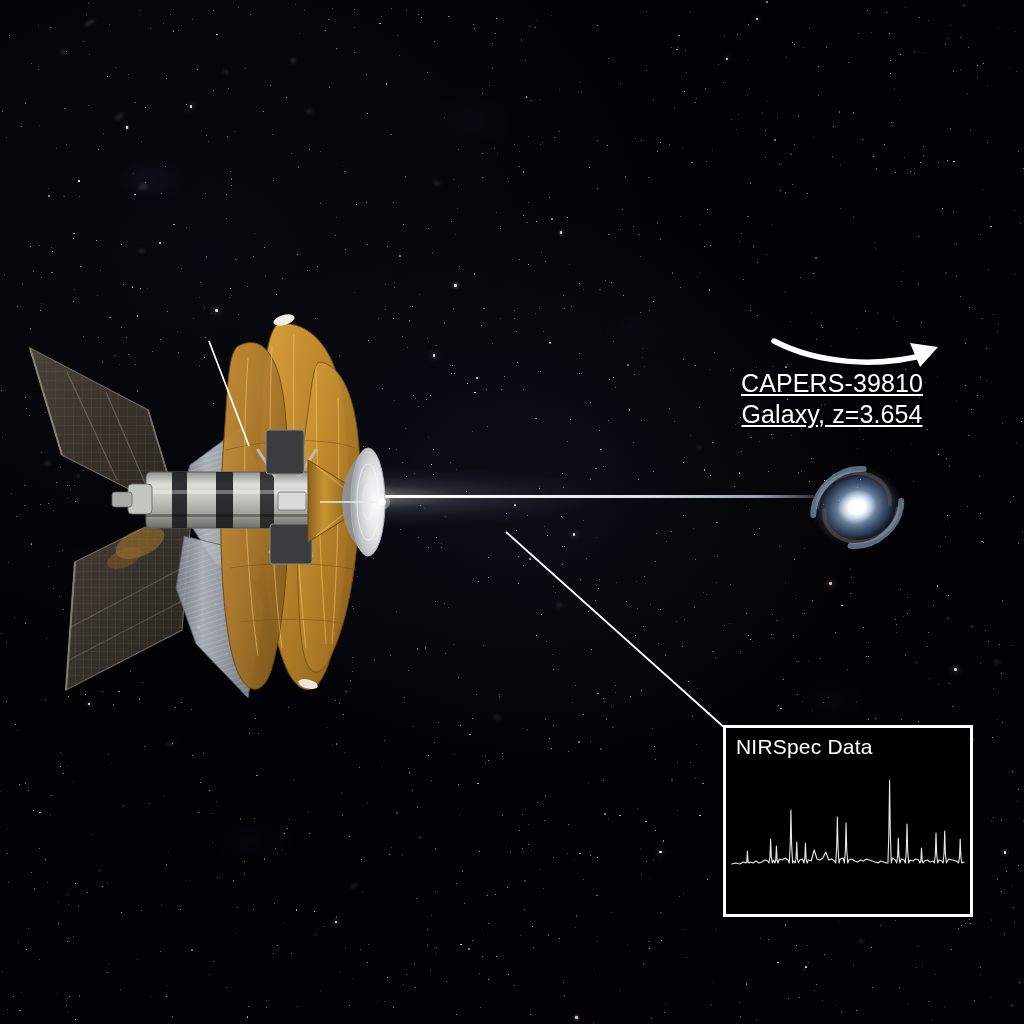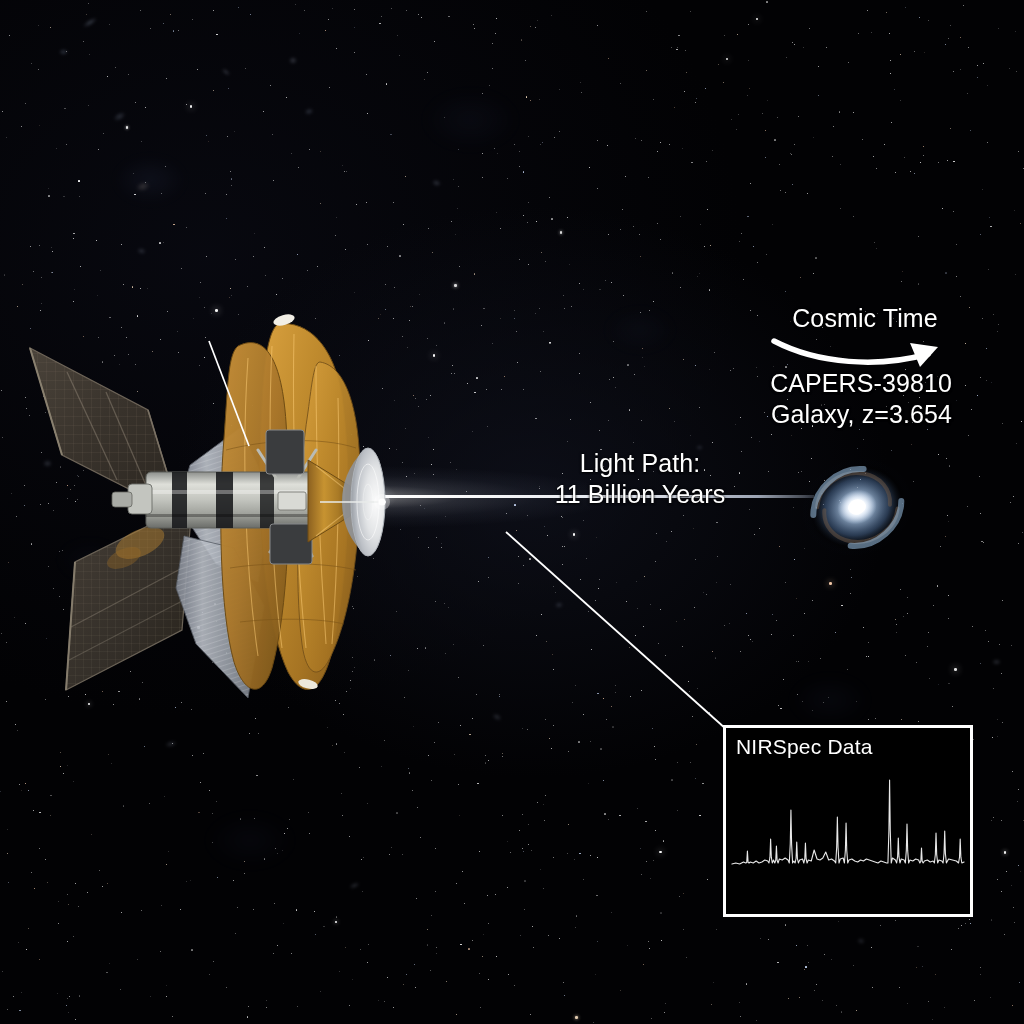--- a/index.html
+++ b/index.html
@@ -131,24 +131,25 @@
     width: 200px;
     text-align: center;
   }
   #label-cosmictime {
     left: 780px;
     top: 303px;
     width: 170px;
     text-align: center;
   }
   #label-galaxy {
-    left: 752px;
+    left: 732px;
     top: 368px;
     width: 200px;
-    text-align: right;
+    text-align: center;
+    text-decoration: underline;
   }
 
   
   .leader {
     position: absolute;
     overflow: visible;
     pointer-events: none;
   }
 
   
@@ -1909,24 +1910,21 @@
 
     <line x1="506" y1="532" x2="726" y2="729" stroke="#ffffff" stroke-width="1.8"></line>
 
     <g>
       <path d="M774,341 C818,364 878,368 928,354" fill="none" stroke="#ffffff" stroke-width="5.5" stroke-linecap="round"></path>
       <polygon points="938,347 910,343 920,367" fill="#ffffff"></polygon>
     </g>
   </svg>
 
 
-  <div class="label" id="label-lightpath">Light Path:
-11 Billion Years</div>
-
-  <div class="label" id="label-cosmictime">Cosmic Time</div>
+
 
   <div class="label" id="label-galaxy">CAPERS-39810
 Galaxy, z=3.654</div>
 
   <div id="nirspec-panel">
     <div id="nirspec-title">NIRSpec Data</div>
     <svg id="spectrum-svg" viewBox="0 0 244 120" preserveAspectRatio="none">
       <polyline id="spectrum-trace" fill="none" stroke="#e8e8e8" stroke-width="1.1" stroke-linejoin="round" stroke-linecap="round" points="5.93,98.00 9.80,97.00 13.67,98.00 17.54,96.00 19.77,97.00 20.73,96.55 21.41,85.00 22.09,96.55 23.05,97.00 24.31,96.00 27.21,97.00 30.11,95.00 33.02,97.00 35.92,96.00 38.82,94.00 41.72,95.00 42.98,97.00 43.95,91.15 44.62,73.00 45.30,91.15 46.27,97.00 47.52,94.00 48.78,97.00 49.75,94.30 50.43,80.00 51.10,94.30 52.07,97.00 53.33,93.00 56.23,94.00 59.13,92.00 62.03,94.00 63.29,97.00 64.26,78.10 64.93,44.00 65.61,78.10 66.58,97.00 67.84,95.00 69.09,97.00 70.06,92.50 70.74,76.00 71.41,92.50 72.38,97.00 73.64,94.00 76.54,93.00 77.80,97.00 78.77,92.95 79.44,77.00 80.12,92.95 81.09,97.00 82.34,94.00 85.25,95.00 88.15,84.00 91.05,93.00 93.95,94.00 96.85,92.00 99.75,86.00 102.66,94.00 105.56,93.00 108.46,95.00 109.72,97.00 110.68,81.25 111.36,51.00 112.04,81.25 113.00,97.00 114.26,93.00 117.16,92.00 118.42,97.00 119.39,83.95 120.07,57.00 120.74,83.95 121.71,97.00 122.97,94.00 125.87,93.00 128.77,95.00 131.67,96.00 134.57,94.00 137.48,95.00 140.38,93.00 143.28,94.00 146.18,95.00 149.08,96.00 151.98,97.00 154.89,95.00 157.79,96.00 160.69,97.00 161.95,97.00 162.91,64.60 163.59,14.00 164.27,64.60 165.23,97.00 166.49,92.00 169.39,94.00 170.65,97.00 171.62,90.70 172.30,72.00 172.97,90.70 173.94,97.00 175.20,93.00 178.10,94.00 179.36,97.00 180.32,84.40 181.00,58.00 181.68,84.40 182.64,97.00 183.90,94.00 186.80,95.00 189.70,93.00 192.61,94.00 193.86,97.00 194.83,95.20 195.51,82.00 196.19,95.20 197.15,97.00 198.41,95.00 201.31,94.00 204.21,96.00 207.11,95.00 208.37,97.00 209.34,88.45 210.02,67.00 210.69,88.45 211.66,97.00 212.92,94.00 215.82,95.00 217.08,97.00 218.04,87.55 218.72,65.00 219.40,87.55 220.37,97.00 222.59,93.00 226.46,94.00 230.33,95.00 232.55,97.00 233.52,91.15 234.20,73.00 234.87,91.15 235.84,97.00 238.07,96.00"></polyline>
     </svg>
   </div>

